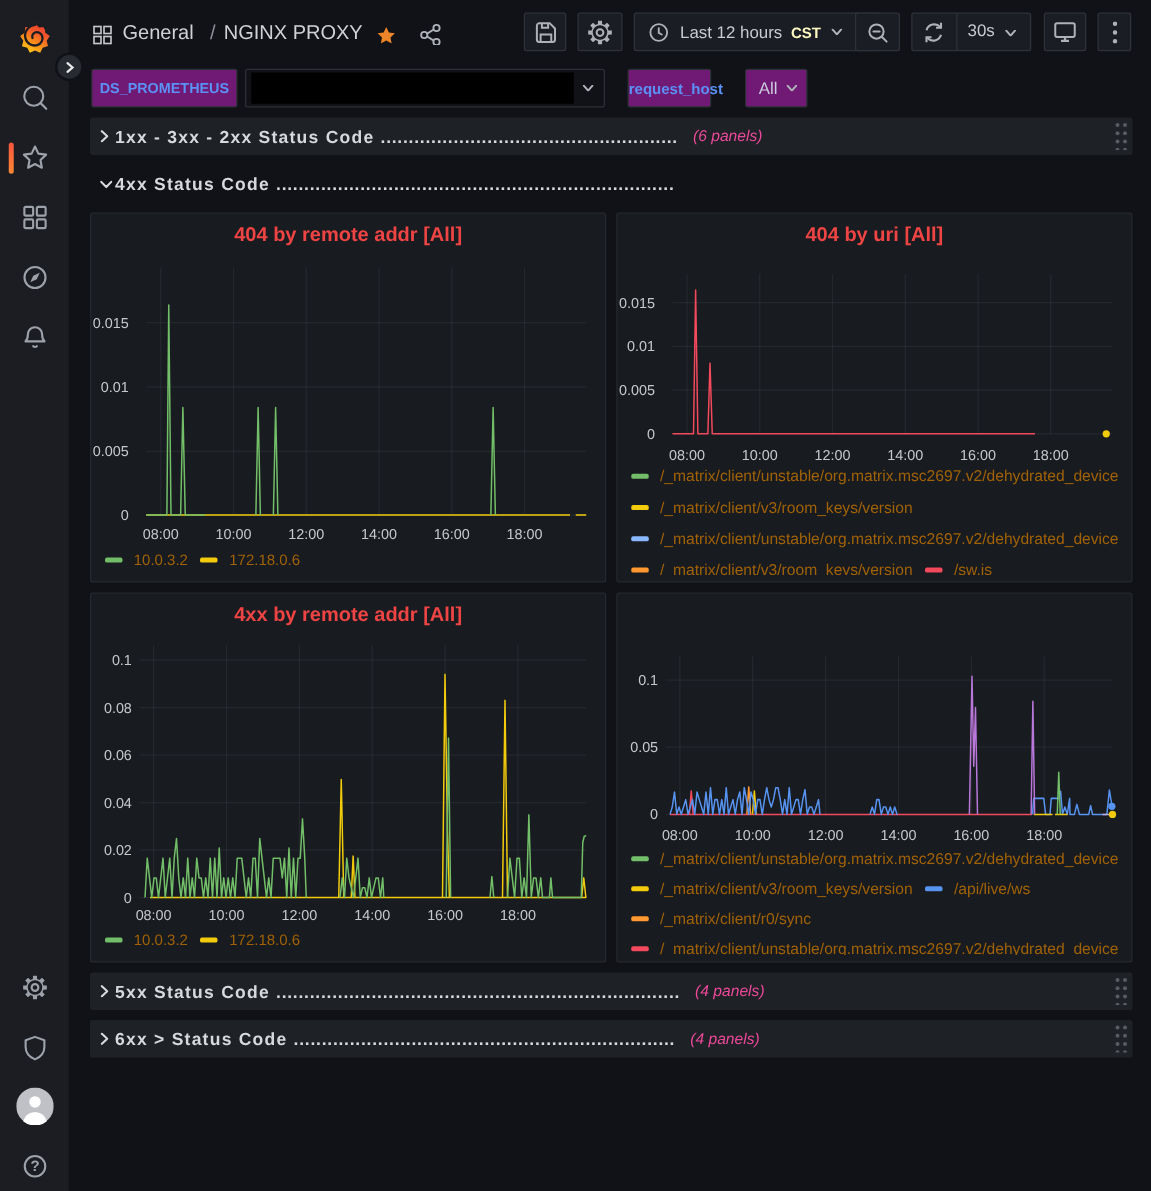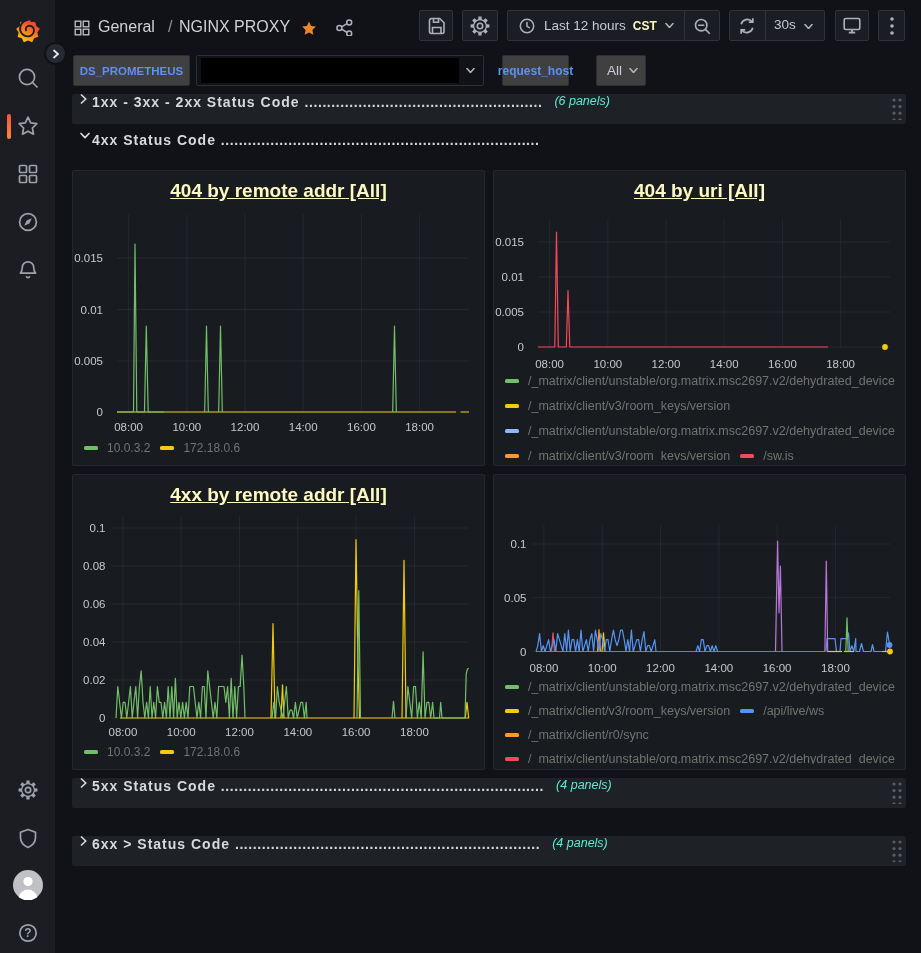--- a/index.html
+++ b/index.html
@@ -3,34 +3,34 @@
 * { margin:0; padding:0; box-sizing:border-box; }
 html,body { width:921px; height:953px; background:#111217; font-family:"Liberation Sans", sans-serif; overflow:hidden; position:relative; }
 .abs { position:absolute; }
 #sidebar { position:absolute; left:0; top:0; width:55px; height:953px; background:#1b1d22; }
 .sicon { position:absolute; left:0; width:55px; display:flex; justify-content:center; }
 #expander { position:absolute; left:44px; top:42px; width:23px; height:23px; background:#272a31; border:2px solid #111217; border-radius:50%; display:flex; align-items:center; justify-content:center; z-index:5; }
 .orangebar { position:absolute; left:7px; top:114px; width:4px; height:25px; border-radius:2px; background:linear-gradient(#f5553d,#ff8833); }
 #navbar { position:absolute; left:55px; top:0; width:866px; height:52px;text-decoration:underline; }
 .navtxt { color:#d0d1d6; font-size:16px; }
 .btn { position:absolute; top:10px; height:31px; background:#1a1d23; border:1px solid #2f3238; border-radius:2px; display:flex; align-items:center; justify-content:center; }
-.chip { position:absolute; top:55px; height:31px; background:#404040; border:1px solid #2c3036; border-radius:2px; display:flex; align-items:center; }
-.row { position:absolute; left:72px; width:834px; height:30px; display:flex; align-items:flex-start; }
+.chip { position:absolute; top:55px; height:31px; background:#701a75; border:1px solid #2c3036; border-radius:2px; display:flex; align-items:center; }
+.row { position:absolute; left:72px; width:834px; height:30px; display:flex; align-items:center; }
 .row-bg { background:#1e2126; border-radius:2px; }
 .rchev { margin-left:8px; width:12px; display:flex; }
 .rtitle { color:#d8d9dd; font-weight:bold; font-size:14px; letter-spacing:1px; white-space:pre; }
 .rdots { color:#d8d9dd; font-weight:bold; font-size:14px; letter-spacing:0.6px; white-space:pre; }
-.rcount { color:#5eead4; font-style:italic; font-size:12.5px; margin-left:12px; white-space:nowrap; }
+.rcount { color:#ec4899; font-style:italic; font-size:12.5px; margin-left:12px; white-space:nowrap; }
 .rhandle { position:absolute; right:4px; top:4px; }
 .panel { position:absolute; width:413px; height:296px; background:#181b1f; border:1px solid #25282e; border-radius:2px; overflow:hidden; }
-.ptitle { position:absolute; top:9px; left:0; width:100%; text-align:center; color:#fef9c3; font-weight:bold; font-size:19px;text-decoration:underline; }
+.ptitle { position:absolute; top:9px; left:0; width:100%; text-align:center; color:#ef4444; font-weight:bold; font-size:16px; }
 .chart { position:absolute; left:0; top:0; }
 .lrow { position:absolute; display:flex; align-items:center; white-space:nowrap; }
 .lm { width:14px; height:4.5px; border-radius:1.5px; margin-right:9px; flex:0 0 14px; }
-.lt { color:#737373; font-size:12.5px; margin-right:10px; }
+.lt { color:#a16207; font-size:12.5px; margin-right:10px; }
 .ip .lt { font-size:12px;text-align:right; }
 .legwrap { position:absolute; left:0; top:0; width:411px; height:289px; overflow:hidden; }
 </style></head>
 <body>
 <div id="sidebar"></div>
 <div class="sicon" style="top:17px">
     <svg width="26" height="26" viewBox="0 0 30 30">
       <defs>
 <linearGradient id="lg" x1="0.2" y1="1" x2="0.75" y2="0">
 <stop offset="0" stop-color="#ffd217"></stop>
@@ -199,21 +199,21 @@
     <span style="color:#5b91f5;font-size:11.5px;font-weight:bold">DS_PROMETHEUS</span>
   </div>
 <div class="chip" style="left:196px;width:288px;background:#111217">
   <div style="position:absolute;left:4px;top:2px;bottom:2px;right:24px;background:#000"></div>
   <span style="position:absolute;right:8px;display:flex">
       <svg width="9" height="5" viewBox="0 0 9 5">
         <path d="M1 0.5 L4.5 4.5 L8 0.5" fill="none" stroke="#aeb1b8" stroke-width="1.6" stroke-linecap="round"></path>
       </svg>
     </span>
 </div>
-<div class="chip" style="left:502px;width:67px;justify-content:center">
+<div class="chip" style="left:502px;width:67px;">
     <span style="color:#5b91f5;font-size:12px;font-weight:bold">request_host</span>
   </div>
 <div class="chip" style="left:596px;width:50px">
     <span style="margin-left:10px;color:#ccccdc;font-size:13.5px">All</span>
     <span style="margin-left:7px;display:flex">
       <svg width="9" height="5" viewBox="0 0 9 5">
         <path d="M1 0.5 L4.5 4.5 L8 0.5" fill="none" stroke="#aeb1b8" stroke-width="1.6" stroke-linecap="round"></path>
       </svg>
     </span>
   </div>
@@ -260,21 +260,21 @@
         <circle cx="2" cy="2.0" r="1.6" fill="#585b62"></circle>
         <circle cx="8" cy="2.0" r="1.6" fill="#585b62"></circle>
         <circle cx="2" cy="8.6" r="1.6" fill="#585b62"></circle>
         <circle cx="8" cy="8.6" r="1.6" fill="#585b62"></circle>
         <circle cx="2" cy="15.2" r="1.6" fill="#585b62"></circle>
         <circle cx="8" cy="15.2" r="1.6" fill="#585b62"></circle>
         <circle cx="2" cy="21.799999999999997" r="1.6" fill="#585b62"></circle>
         <circle cx="8" cy="21.799999999999997" r="1.6" fill="#585b62"></circle>
       </svg></div>
   </div>
-<div class="row row-bg" style="top:836px">
+<div class="row row-bg" style="top:816px">
 <span class="rchev">
       <svg width="7" height="10" viewBox="0 0 7 10">
         <path d="M1.5 1 L5.8 5 L1.5 9" fill="none" stroke="#d8d9dd" stroke-width="1.7" stroke-linecap="round" stroke-linejoin="round"></path>
       </svg>
     </span>
     <span class="rtitle">6xx &gt; Status Code </span>
     <span class="rdots">....................................................................</span>
     <span class="rcount">(4 panels)</span>
     <div class="rhandle"><svg width="10" height="22" viewBox="0 0 10 22">
         <circle cx="2" cy="2.0" r="1.6" fill="#585b62"></circle>

